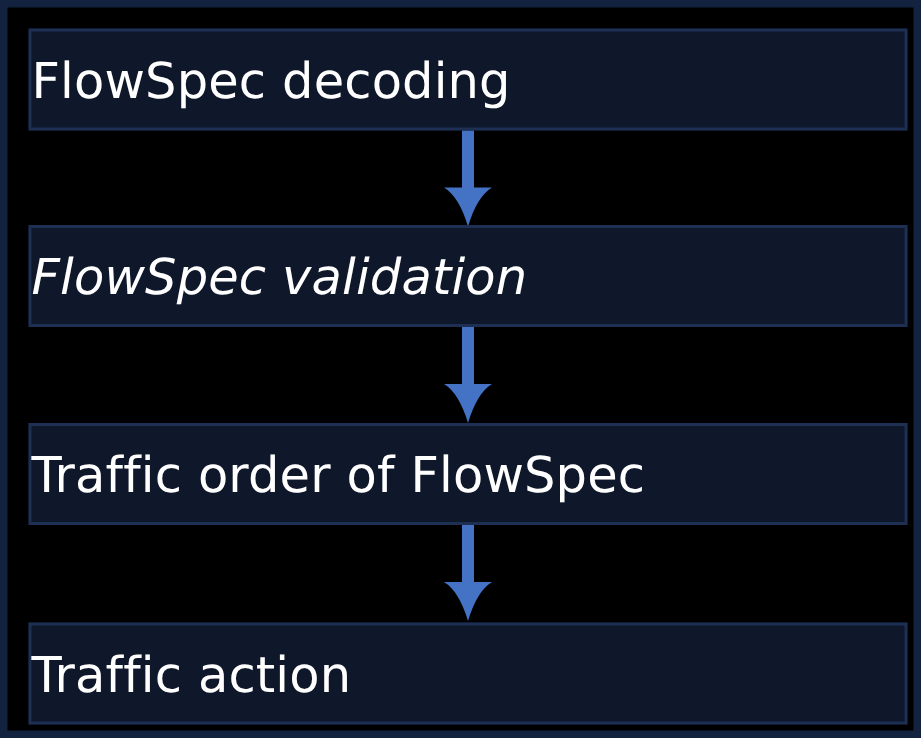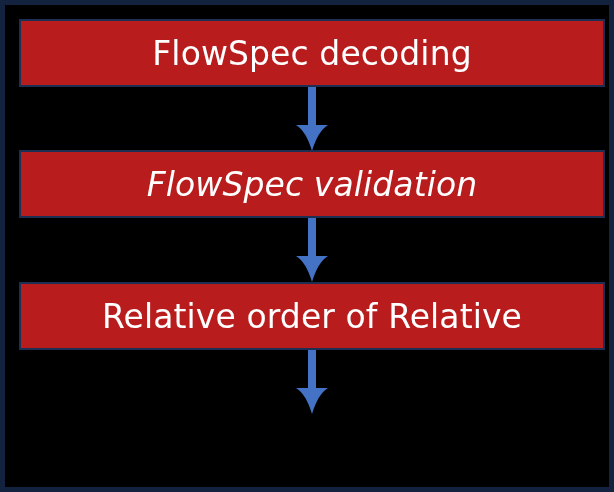--- a/index.html
+++ b/index.html
@@ -17,26 +17,25 @@
     background: #000000;
     border: 5px solid #13233f;
     box-sizing: border-box;
     overflow: hidden;
   }
   .flow-stage {
     position: absolute;
     left: 14px;
     width: 586px;
     height: 68px;
-    background: #b91c1c;
+    background: #0f172a;
     border: 2px solid #1d2f52;
     box-sizing: border-box;
     display: flex;
     align-items: center;
-    justify-content: center;
     z-index: 2;
   }
   .flow-stage-label {
     color: #ffffff;
     font-size: 33px;
     font-weight: 400;
     line-height: 1;
     letter-spacing: 0.1px;
     white-space: nowrap;
     font-family: "DejaVu Sans", sans-serif;
@@ -81,23 +80,26 @@
     <span class="flow-stage-label">FlowSpec validation</span>
   </div>
 
   <div class="flow-arrow arrow-2">
     <svg viewBox="0 0 614 66" xmlns="http://www.w3.org/2000/svg">
       <path d="M303 0 L311 0 L311 40 L323 40 Q313 46 307 66 Q301 46 291 40 L303 40 Z" fill="#4472c4"></path>
     </svg>
   </div>
 
   <div class="flow-stage stage-3">
-    <span class="flow-stage-label">Relative order of Relative</span>
+    <span class="flow-stage-label">Traffic order of FlowSpec</span>
   </div>
 
   <div class="flow-arrow arrow-3">
     <svg viewBox="0 0 614 66" xmlns="http://www.w3.org/2000/svg">
       <path d="M303 0 L311 0 L311 40 L323 40 Q313 46 307 66 Q301 46 291 40 L303 40 Z" fill="#4472c4"></path>
     </svg>
   </div>
 
+  <div class="flow-stage stage-4">
+    <span class="flow-stage-label">Traffic action</span>
+  </div>
 
 </div>
 
 </body></html>

